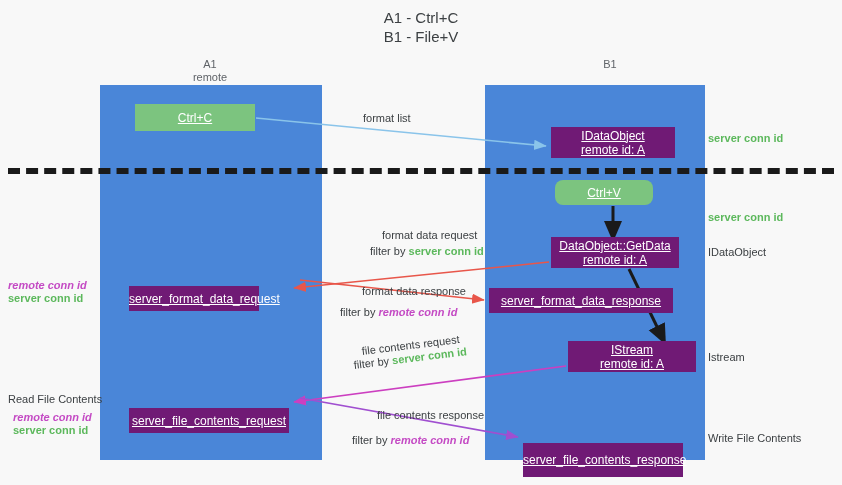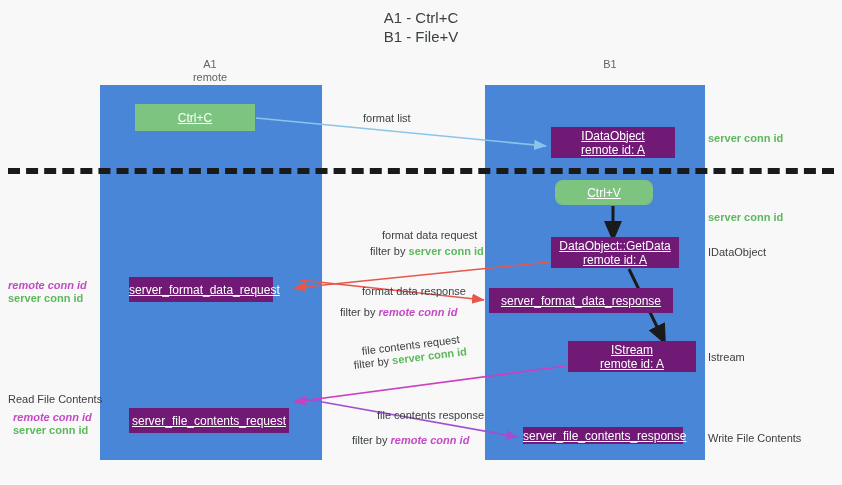--- a/index.html
+++ b/index.html
@@ -39,24 +39,24 @@
   .box-green{background:#7cc47f;}
   .box-orange{background:#fbb köp;}
   .box-orange{background:#701a75;}
 
   #box-ctrlc{left:135px;top:104px;width:120px;height:27px;}
   #box-ctrlv{left:555px;top:180px;width:98px;height:25px;border-radius:8px;}
 
   #box-idataobject{left:551px;top:127px;width:124px;height:31px;}
   #box-getdata{left:551px;top:237px;width:128px;height:31px;}
   #box-istream{left:568px;top:341px;width:128px;height:31px;}
-  #box-sfdreq{left:129px;top:277px;width:144px;height:25px;}
+  #box-sfdreq{left:129px;top:286px;width:130px;height:25px;}
   #box-sfdres{left:489px;top:288px;width:184px;height:25px;}
   #box-sfcreq{left:129px;top:408px;width:160px;height:25px;}
-  #box-sfcres{left:523px;top:427px;width:160px;height:17px;}
+  #box-sfcres{left:523px;top:443px;width:160px;height:34px;}
 
   
   #divider{
     left:8px;top:168px;width:826px;height:0;
     border-top:6px dashed #1a1a1a;
   }
 
   
   .lbl{font-size:11px;line-height:14px;color:#3c4043;white-space:nowrap;}
   .lbl-green{color:#5cb85c;font-weight:bold;}

